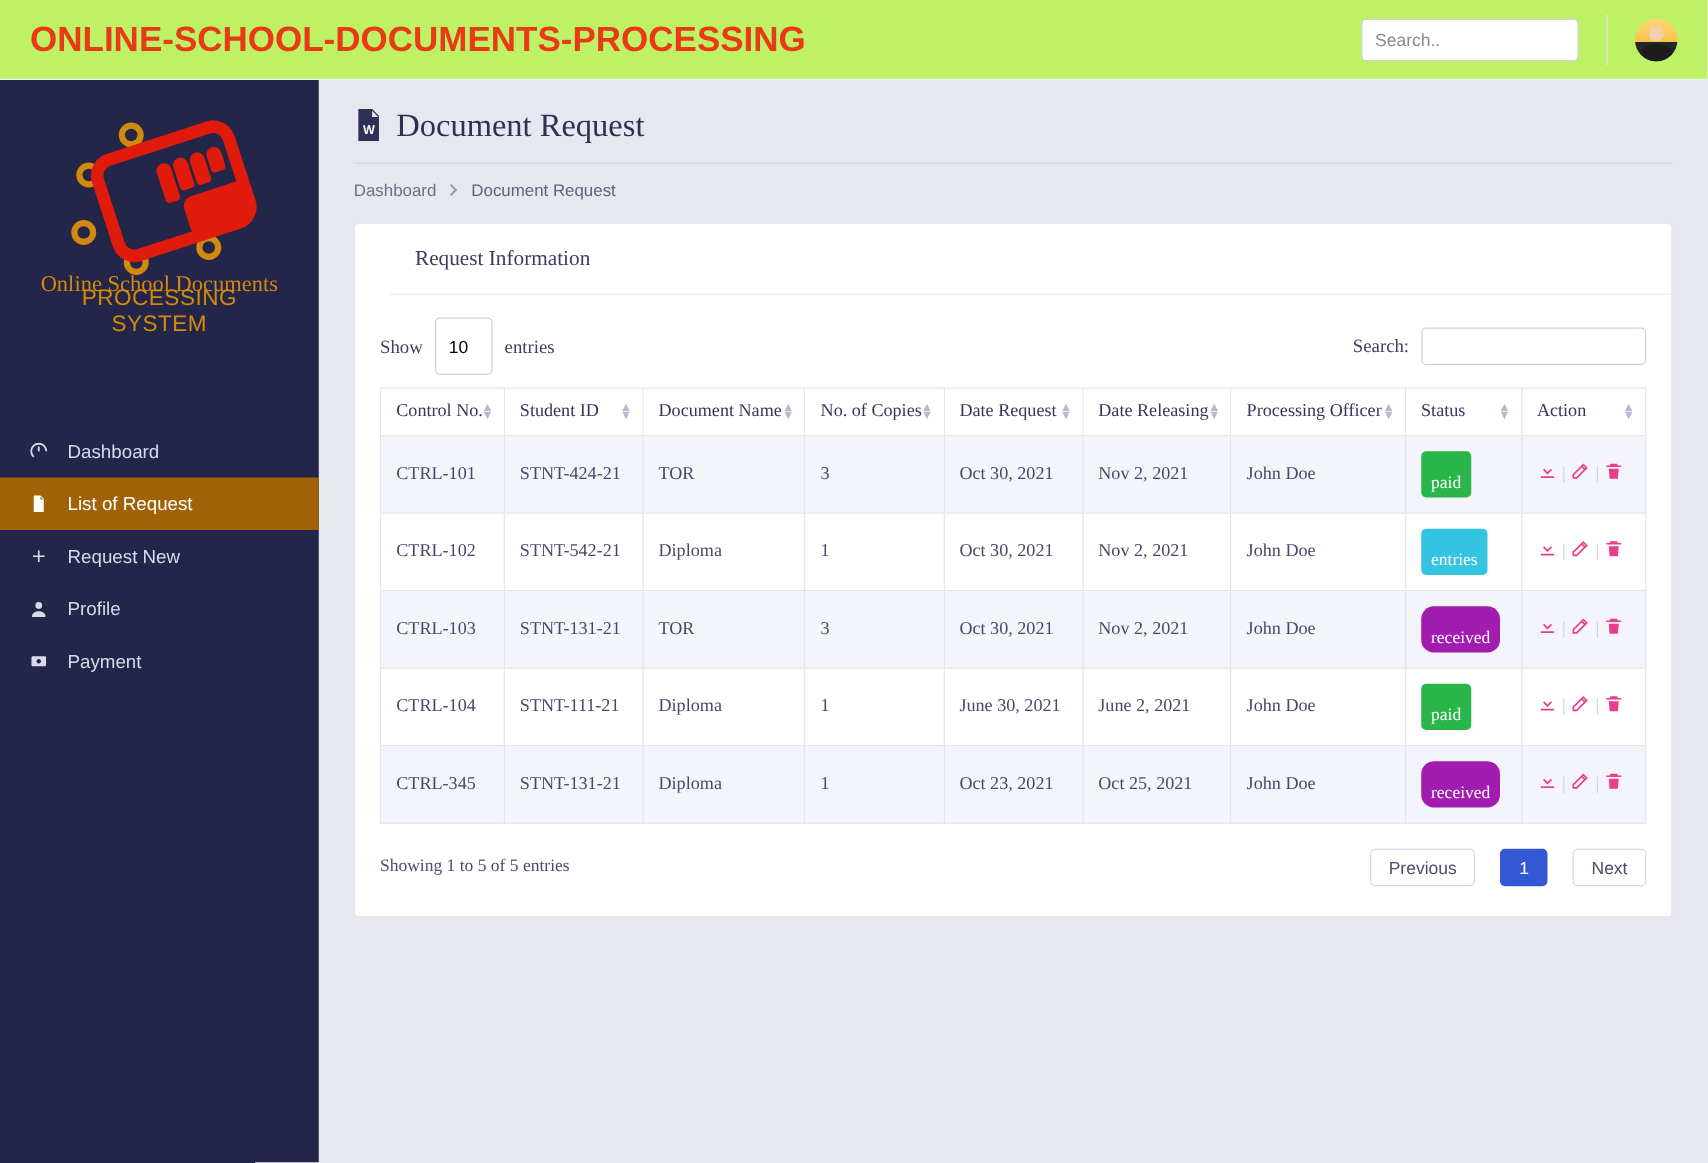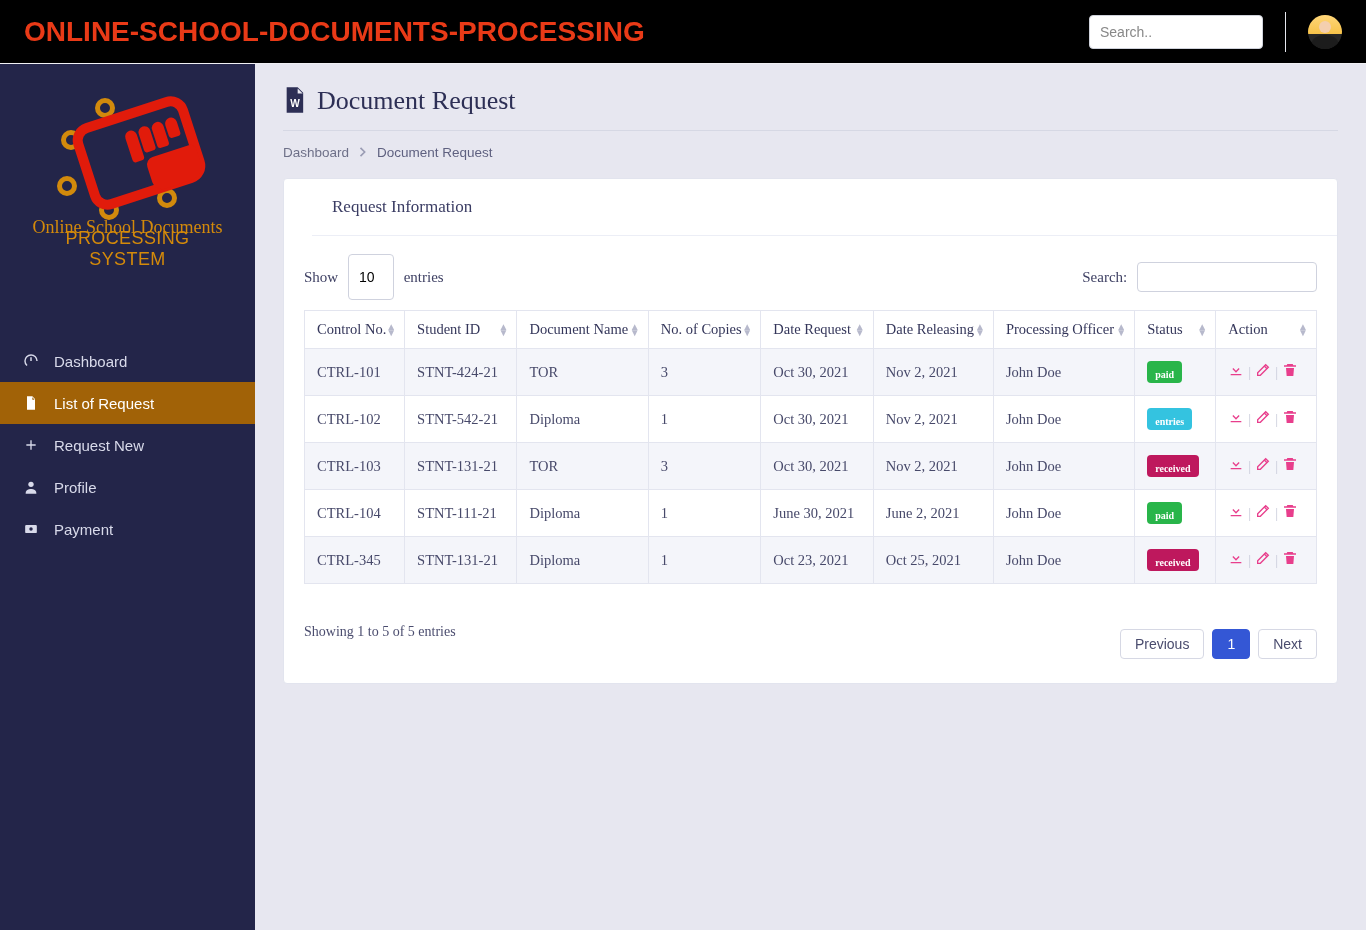--- a/index.html
+++ b/index.html
@@ -1,18 +1,18 @@
 <!DOCTYPE html>
 <html><head>
 <meta charset="utf-8">
 <style>
   *{box-sizing:border-box;margin:0;padding:0;}
   body{font-family:"Segoe UI",Arial,sans-serif;font-size:14px;color:#333;background:#e7e7f0;width:1366px;height:930px;overflow:hidden;}
   
-  .topbar{height:64px;background:#000000;display:flex;align-items:center;padding:16px 24px;border-bottom:1px solid #f0f0f4;}
+  .topbar{height:64px;background:#bef264;display:flex;align-items:center;padding:16px 24px;border-bottom:1px solid #f0f0f4;}
   .brand{font-family:Verdana,Geneva,sans-serif;font-weight:900;font-size:28px;color:#e93a17;letter-spacing:0;white-space:nowrap;}
   .topbar-spacer{flex:1;}
   .top-search{width:174px;height:34px;border:1px solid #cfd2db;border-radius:4px;padding:0 10px;font-size:14px;color:#555;}
   .top-search::placeholder{color:#888;}
   .top-divider{width:1px;height:40px;background:#e5e7ee;margin:0 22px;}
   .avatar{width:34px;height:34px;border-radius:50%;background:linear-gradient(180deg,#ffd679 0%,#f7c34a 55%,#262626 55%,#262626 100%);position:relative;overflow:hidden;}
   .avatar::before{content:"";position:absolute;top:6px;left:50%;transform:translateX(-50%);width:12px;height:12px;border-radius:50%;background:#f4cfae;}
   .avatar::after{content:"";position:absolute;bottom:-2px;left:50%;transform:translateX(-50%);width:26px;height:16px;border-radius:50% 50% 0 0;background:#1c1c1c;}
   
   .shell{display:flex;height:866px;}
@@ -55,29 +55,29 @@
   .card-body{padding:18px 20px 24px;}
   .dt-top{display:flex;align-items:center;justify-content:space-between;font-family:Georgia,serif;color:#3f4164;font-size:15px;margin-bottom:10px;}
   .dt-len input{width:46px;height:46px;border:1px solid #cfd2de;border-radius:4px;text-align:left;padding-left:10px;margin:0 6px;font-size:14px;}
   .dt-search input{width:180px;height:30px;border:1px solid #cfd2de;border-radius:4px;margin-left:6px;padding:0 8px;}
   table.data{width:100%;border-collapse:collapse;border:1px solid #e3e5ef;font-size:14.5px;color:#44465f;}
   table.data th{font-family:Georgia,serif;font-weight:400;text-align:left;padding:10px 12px;background:#fff;border:1px solid #e3e5ef;position:relative;color:#34365a;}
   .sort{position:absolute;right:8px;top:50%;transform:translateY(-50%);display:flex;flex-direction:column;line-height:6px;color:#b7b9cc;font-size:10px;}
   .sort span{height:6px;}
   table.data td{padding:12px;border:1px solid #e3e5ef;font-family:Georgia,serif;color:#47496a;}
   table.data tbody tr:nth-child(odd) td{background:#f4f5fa;}
-  .badge{display:inline-block;padding:8px 8px 3px;border-radius:4px;font-size:10px;color:#fff;font-weight:bold;}
+  .badge{display:inline-block;padding:18px 8px 3px;border-radius:4px;font-size:14px;color:#fff;}
   .b-paid{background:#29b54a;}
   .b-pending{background:#34c3e0;}
-  .b-received{background:#be185d;}
+  .b-received{background:#a21caf;border-radius:10px;}
   .acts{display:flex;align-items:center;gap:4px;color:#e83e8c;}
   .acts .pipe{color:#c9cbd9;}
   .aicn{width:16px;height:16px;cursor:pointer;}
   .dt-bottom{display:flex;align-items:center;justify-content:space-between;margin-top:20px;font-family:Georgia,serif;color:#4a4c6e;}
-  .pager{display:flex;gap:8px;margin-top:25px;}
+  .pager{display:flex;gap:20px;}
   .pbtn{border:1px solid #d6d8e4;background:#fff;color:#4a4c6e;border-radius:4px;padding:6px 14px;cursor:pointer;font-size:14px;}
   .pbtn.active{background:#3457d5;border-color:#3457d5;color:#fff;}
 </style>
 </head>
 <body>
 
 <div class="topbar">
   <div class="brand">ONLINE-SCHOOL-DOCUMENTS-PROCESSING</div>
   <div class="topbar-spacer"></div>
   <input class="top-search" placeholder="Search.." style="">

